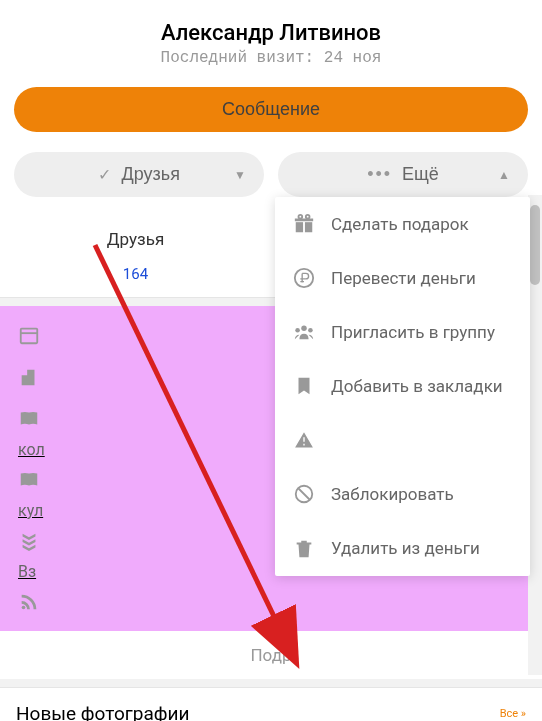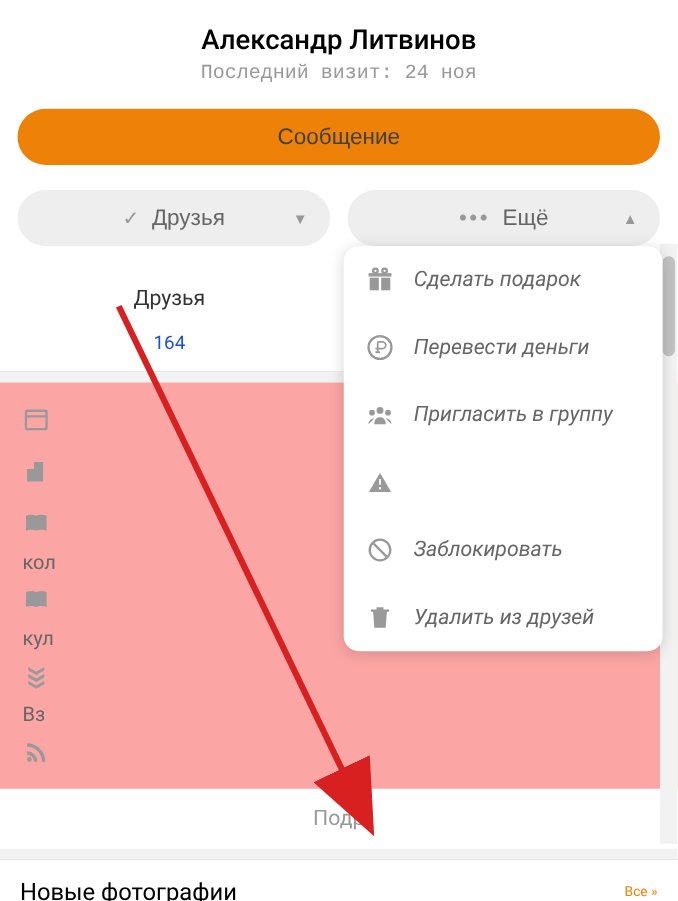--- a/index.html
+++ b/index.html
@@ -51,21 +51,21 @@
     .tabs {
       display: flex;
       border-bottom: 1px solid #e5e5e5;
       margin-top: 8px;
       background: #fff;
     }
     .tab { flex: 1; text-align: center; padding: 14px 0; cursor: pointer; }
     .tab-label { font-size: 17px; color: #333; }
     .tab-count { font-size: 15px; color: #1d4ed8; margin-top: 16px; }
     .content-bg { background: #f2f2f2; height: 8px; }
-    .side-list { background: #fca5a5; padding: 8px 18px; }
+    .side-list { background: #f0abfc; padding: 8px 18px; text-decoration: underline; }
     .side-item {
       display: flex;
       align-items: center;
       gap: 10px;
       padding: 10px 0;
       color: #999;
       font-size: 15px;
     }
     .side-icon { width: 22px; height: 22px; color: #999; }
     .side-text { color: #666; font-size: 16px; }
@@ -80,23 +80,22 @@
     }
     .section-title { font-size: 19px; color: #000; text-align: right; }
     .all-link { color: #ee8208; font-size: 11px; }
     .dropdown {
       position: absolute;
       top: 197px;
       left: 275px;
       width: 255px;
       background: #fff;
       box-shadow: 0 2px 12px rgba(0,0,0,0.15);
-      border-radius: 12px;
+      border-radius: 2px;
       z-index: 10;
-      font-style: italic;
     }
     .dd-item {
       display: flex;
       align-items: center;
       gap: 16px;
       padding: 16px 18px;
       cursor: pointer;
       color: #666;
       font-size: 17px;
       line-height: 1.3;
@@ -241,35 +240,41 @@
     <svg class="dd-icon" viewBox="0 0 24 24" fill="currentColor">
         <circle cx="12" cy="8" r="3"></circle>
         <circle cx="5" cy="10" r="2.5"></circle>
         <circle cx="19" cy="10" r="2.5"></circle>
         <path d="M2 20c0-3 2-5 5-5m10 0c3 0 5 2 5 5M7 20c0-4 2-6 5-6s5 2 5 6"></path>
       </svg>
     <span class="dd-text">Пригласить в группу</span>
   </div>
   <div class="dd-item">
     <svg class="dd-icon" viewBox="0 0 24 24" fill="currentColor">
+        <path d="M6 3h12v18l-6-4-6 4z"></path>
+      </svg>
+    <span class="dd-text">Добавить в закладки</span>
+  </div>
+  <div class="dd-item">
+    <svg class="dd-icon" viewBox="0 0 24 24" fill="currentColor">
         <path d="M12 2L1 21h22zM12 9v5m0 2v2" stroke="#fff" stroke-width="1.5"></path>
       </svg>
   </div>
   <div class="dd-item">
     <svg class="dd-icon" viewBox="0 0 24 24" fill="none" stroke="currentColor" stroke-width="2">
         <circle cx="12" cy="12" r="9"></circle>
         <line x1="6" y1="6" x2="18" y2="18"></line>
       </svg>
     <span class="dd-text">Заблокировать</span>
   </div>
   <div class="dd-item">
     <svg class="dd-icon" viewBox="0 0 24 24" fill="currentColor">
         <path d="M6 7h12l-1 14H7zM4 5h16v2H4zm5-2h6v2H9z"></path>
       </svg>
-    <span class="dd-text">Удалить из друзей</span>
+    <span class="dd-text">Удалить из деньги</span>
   </div>
 </div>
 
 <svg class="arrow-svg" viewBox="0 0 260 450">
   <defs>
     <marker id="arrowhead" markerWidth="12" markerHeight="10" refX="10" refY="5" orient="auto">
       <polygon points="0 0, 12 5, 0 10" fill="#d82020"></polygon>
     </marker>
   </defs>
   <line x1="10" y1="10" x2="210" y2="425" stroke="#d82020" stroke-width="5" marker-end="url(#arrowhead)"></line>

